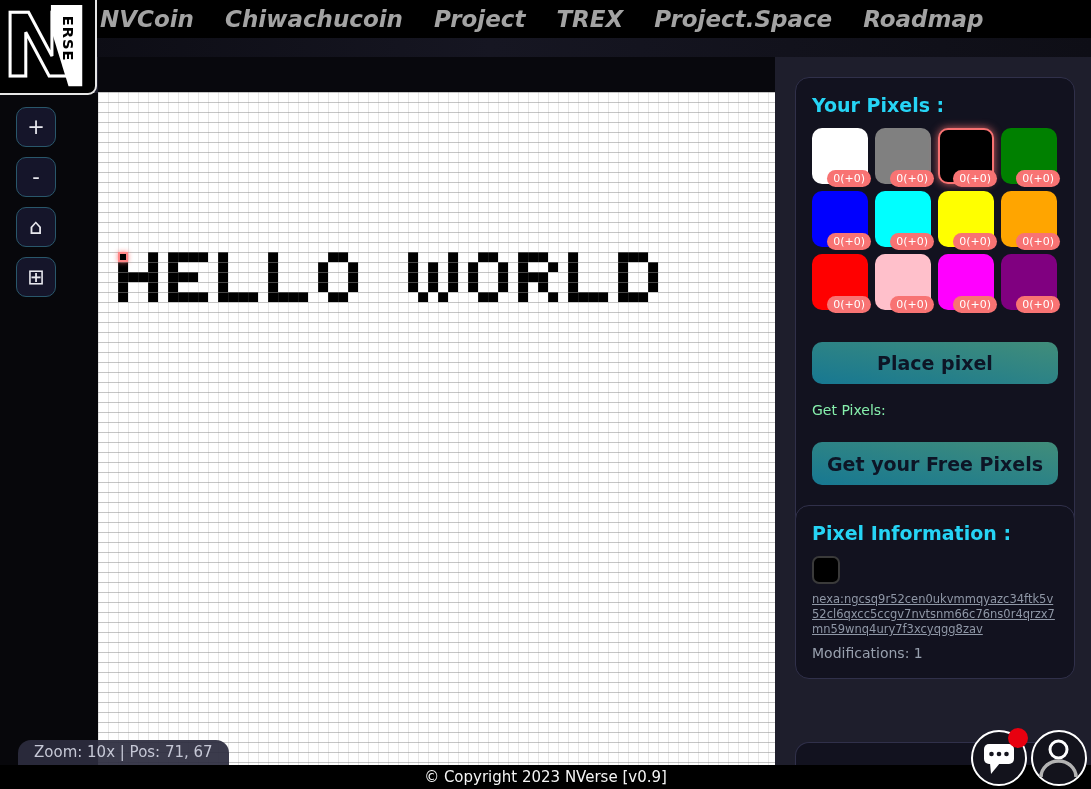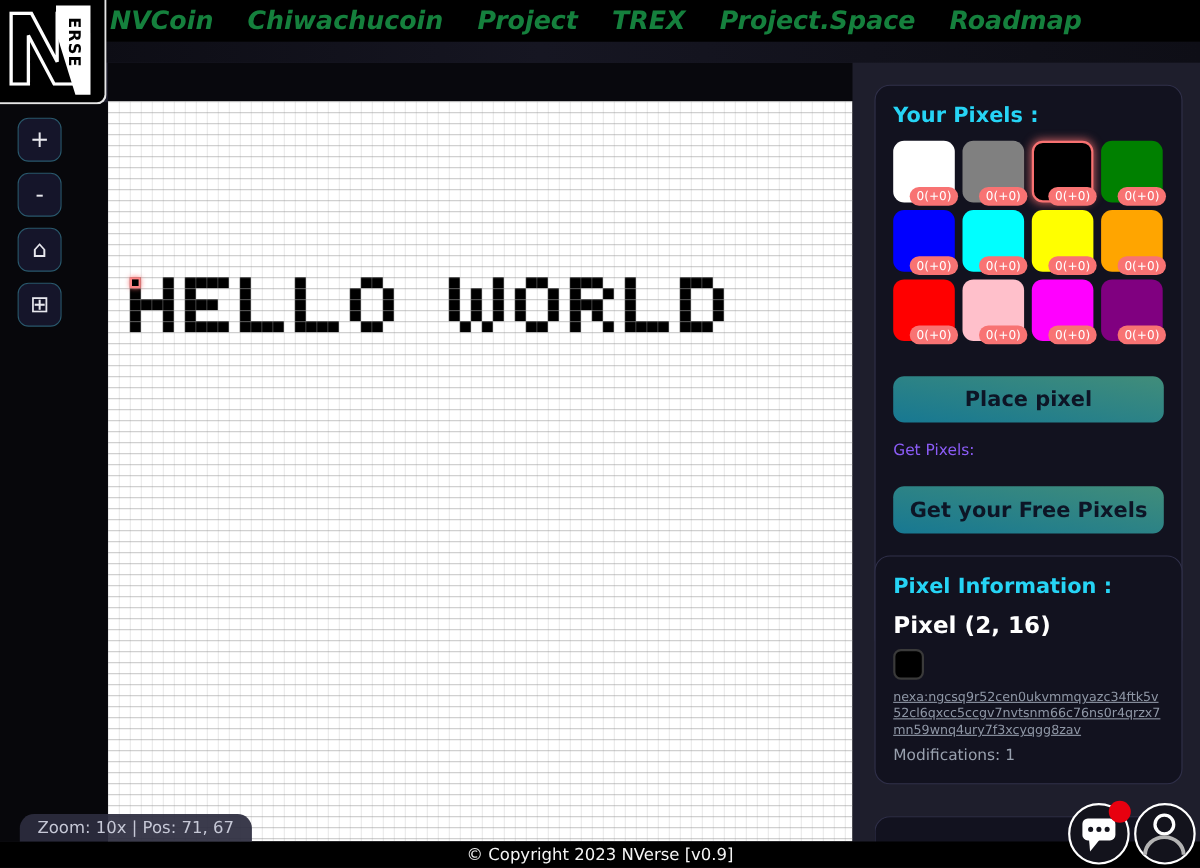--- a/index.html
+++ b/index.html
@@ -6,21 +6,21 @@
   body{
     width:1091px;height:789px;position:relative;overflow:hidden;
     background:#1e1e2c;font-family:"DejaVu Sans","Liberation Sans",sans-serif;
   }
   
   .topnav{
     position:absolute;top:0;left:0;width:1091px;height:38px;background:#000;
     display:flex;align-items:center;padding-left:100px;box-sizing:border-box;gap:31px;z-index:30;
   }
   .nav-link{
-    color:#15803d;font-weight:bold;font-style:italic;font-size:23px;cursor:pointer;white-space:nowrap;
+    color:#a3a3a3;font-weight:bold;font-style:italic;font-size:23px;cursor:pointer;white-space:nowrap;
   }
   .topstrip{
     position:absolute;top:38px;left:0;width:1091px;height:19px;z-index:25;
     background:linear-gradient(90deg,#0b0b12,#161622 45%,#0e0e16);
   }
   
   .logo-box{
     position:absolute;top:0;left:0;width:95px;height:93px;background:#000;z-index:40;
     border-right:2px solid #e6e6e6;border-bottom:2px solid #e6e6e6;border-bottom-right-radius:9px;
     cursor:pointer;
@@ -71,21 +71,21 @@
   .swatch.selected{border:2px solid #f87171;box-shadow:0 0 9px rgba(248,113,113,.85);}
   .badge{
     position:absolute;right:-3px;bottom:-3px;background:#f87373;color:#fff;
     font-size:11px;line-height:13px;padding:2px 6px;border-radius:999px;white-space:nowrap;
   }
   .grad-btn{
     display:block;width:100%;height:42px;margin-top:32px;border:none;border-radius:10px;cursor:pointer;
     background:linear-gradient(to top right,#177892,#418d7a);
     color:#0d1526;font-weight:bold;font-size:19px;font-family:"DejaVu Sans",sans-serif;
   }
-  .get-label{margin:18px 0 -8px 0;color:#8b5cf6;font-size:14px;}
+  .get-label{margin:18px 0 -8px 0;color:#86efac;font-size:14px;}
   .free-btn{height:43px;}
   .panel-info{top:505px;}
   .pixel-label{color:#fff;font-weight:bold;font-size:21px;line-height:24px;margin:12px 0 10px 0;}
   .info-chip{width:24px;height:24px;border-radius:7px;border:2px solid #3a3a3a;box-sizing:content-box;margin-bottom:8px;}
   .addr{
     display:block;color:#8f97a6;font-size:11.5px;line-height:15px;word-break:break-all;
     text-decoration:underline;margin-bottom:8px;cursor:pointer;
   }
   .meta{color:#98a0ae;font-size:14px;line-height:17px;margin-top:4px;}
   .panel-stub{top:742px;height:23px;border-radius:14px 14px 0 0;border-bottom:none;}
@@ -315,21 +315,20 @@
         <span class="badge">0(+0)</span>
       </div>
     </div>
   <button class="grad-btn">Place pixel</button>
   <div class="get-label">Get Pixels:</div>
   <button class="grad-btn free-btn">Get your Free Pixels</button>
 </section>
 
 <section class="panel panel-info">
   <h2>Pixel Information :</h2>
-  <div class="pixel-label">Pixel (2, 16)</div>
   <div class="info-chip" id="info-chip" style="background: rgb(0, 0, 0);"></div>
   <a class="addr">nexa:ngcsq9r52cen0ukvmmqyazc34ftk5v52cl6qxcc5ccgv7nvtsnm66c76ns0r4qrzx7mn59wnq4ury7f3xcyqgg8zav</a>
   <div class="meta">Modifications: 1</div>
 </section>
 
 <section class="panel panel-stub"></section>
 
 <footer>
   <span>© Copyright 2023 NVerse [v0.9]</span>
 </footer>

